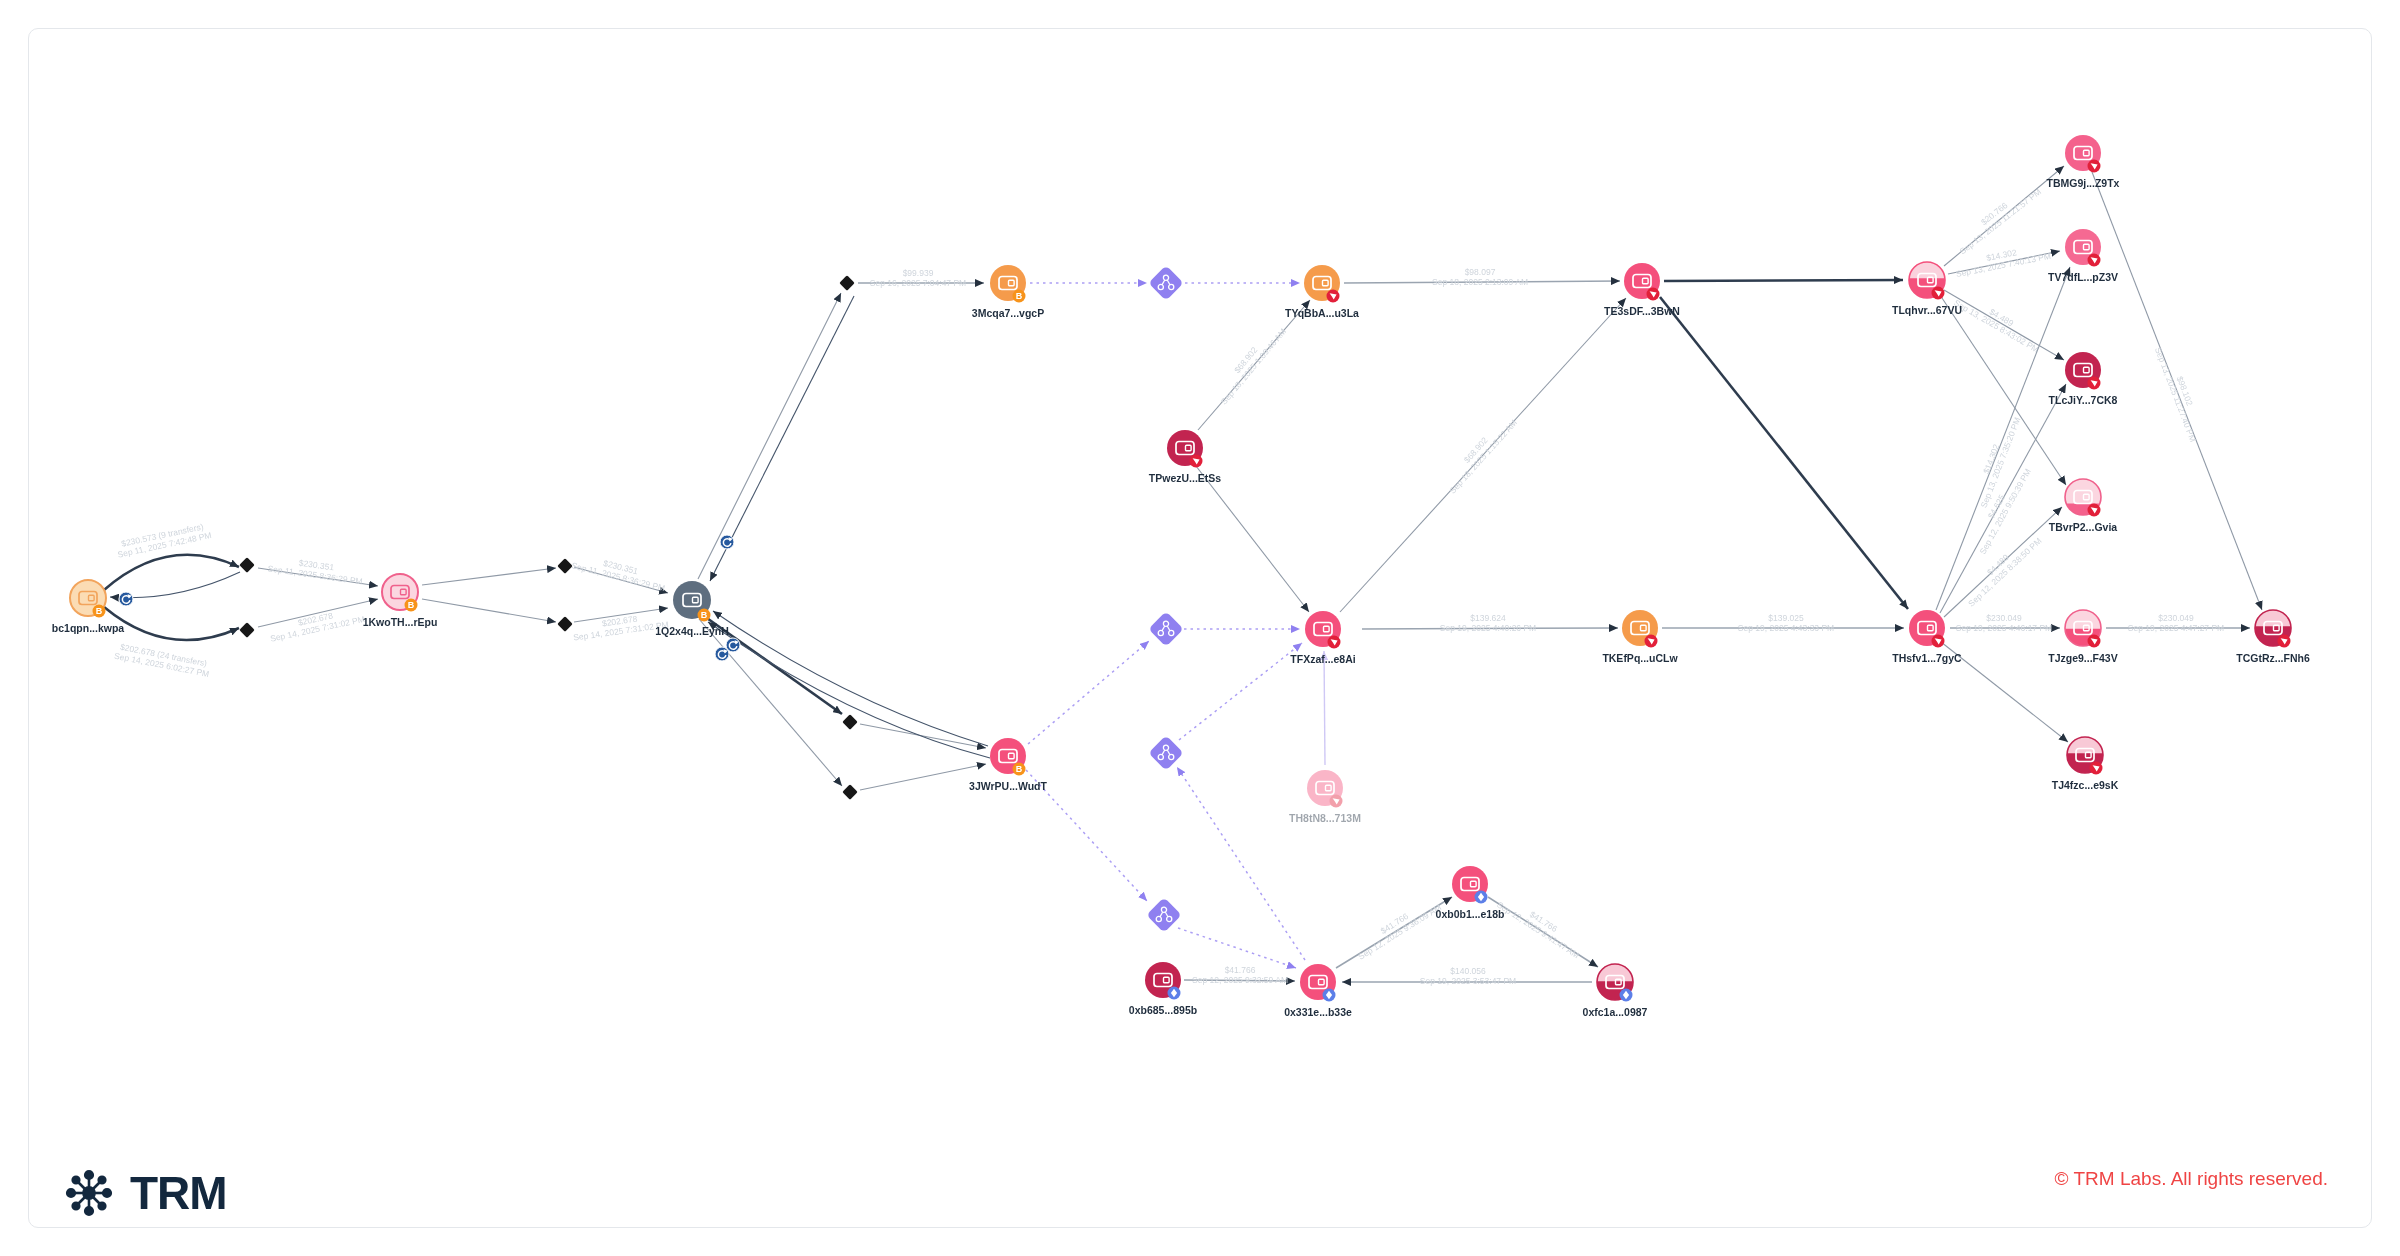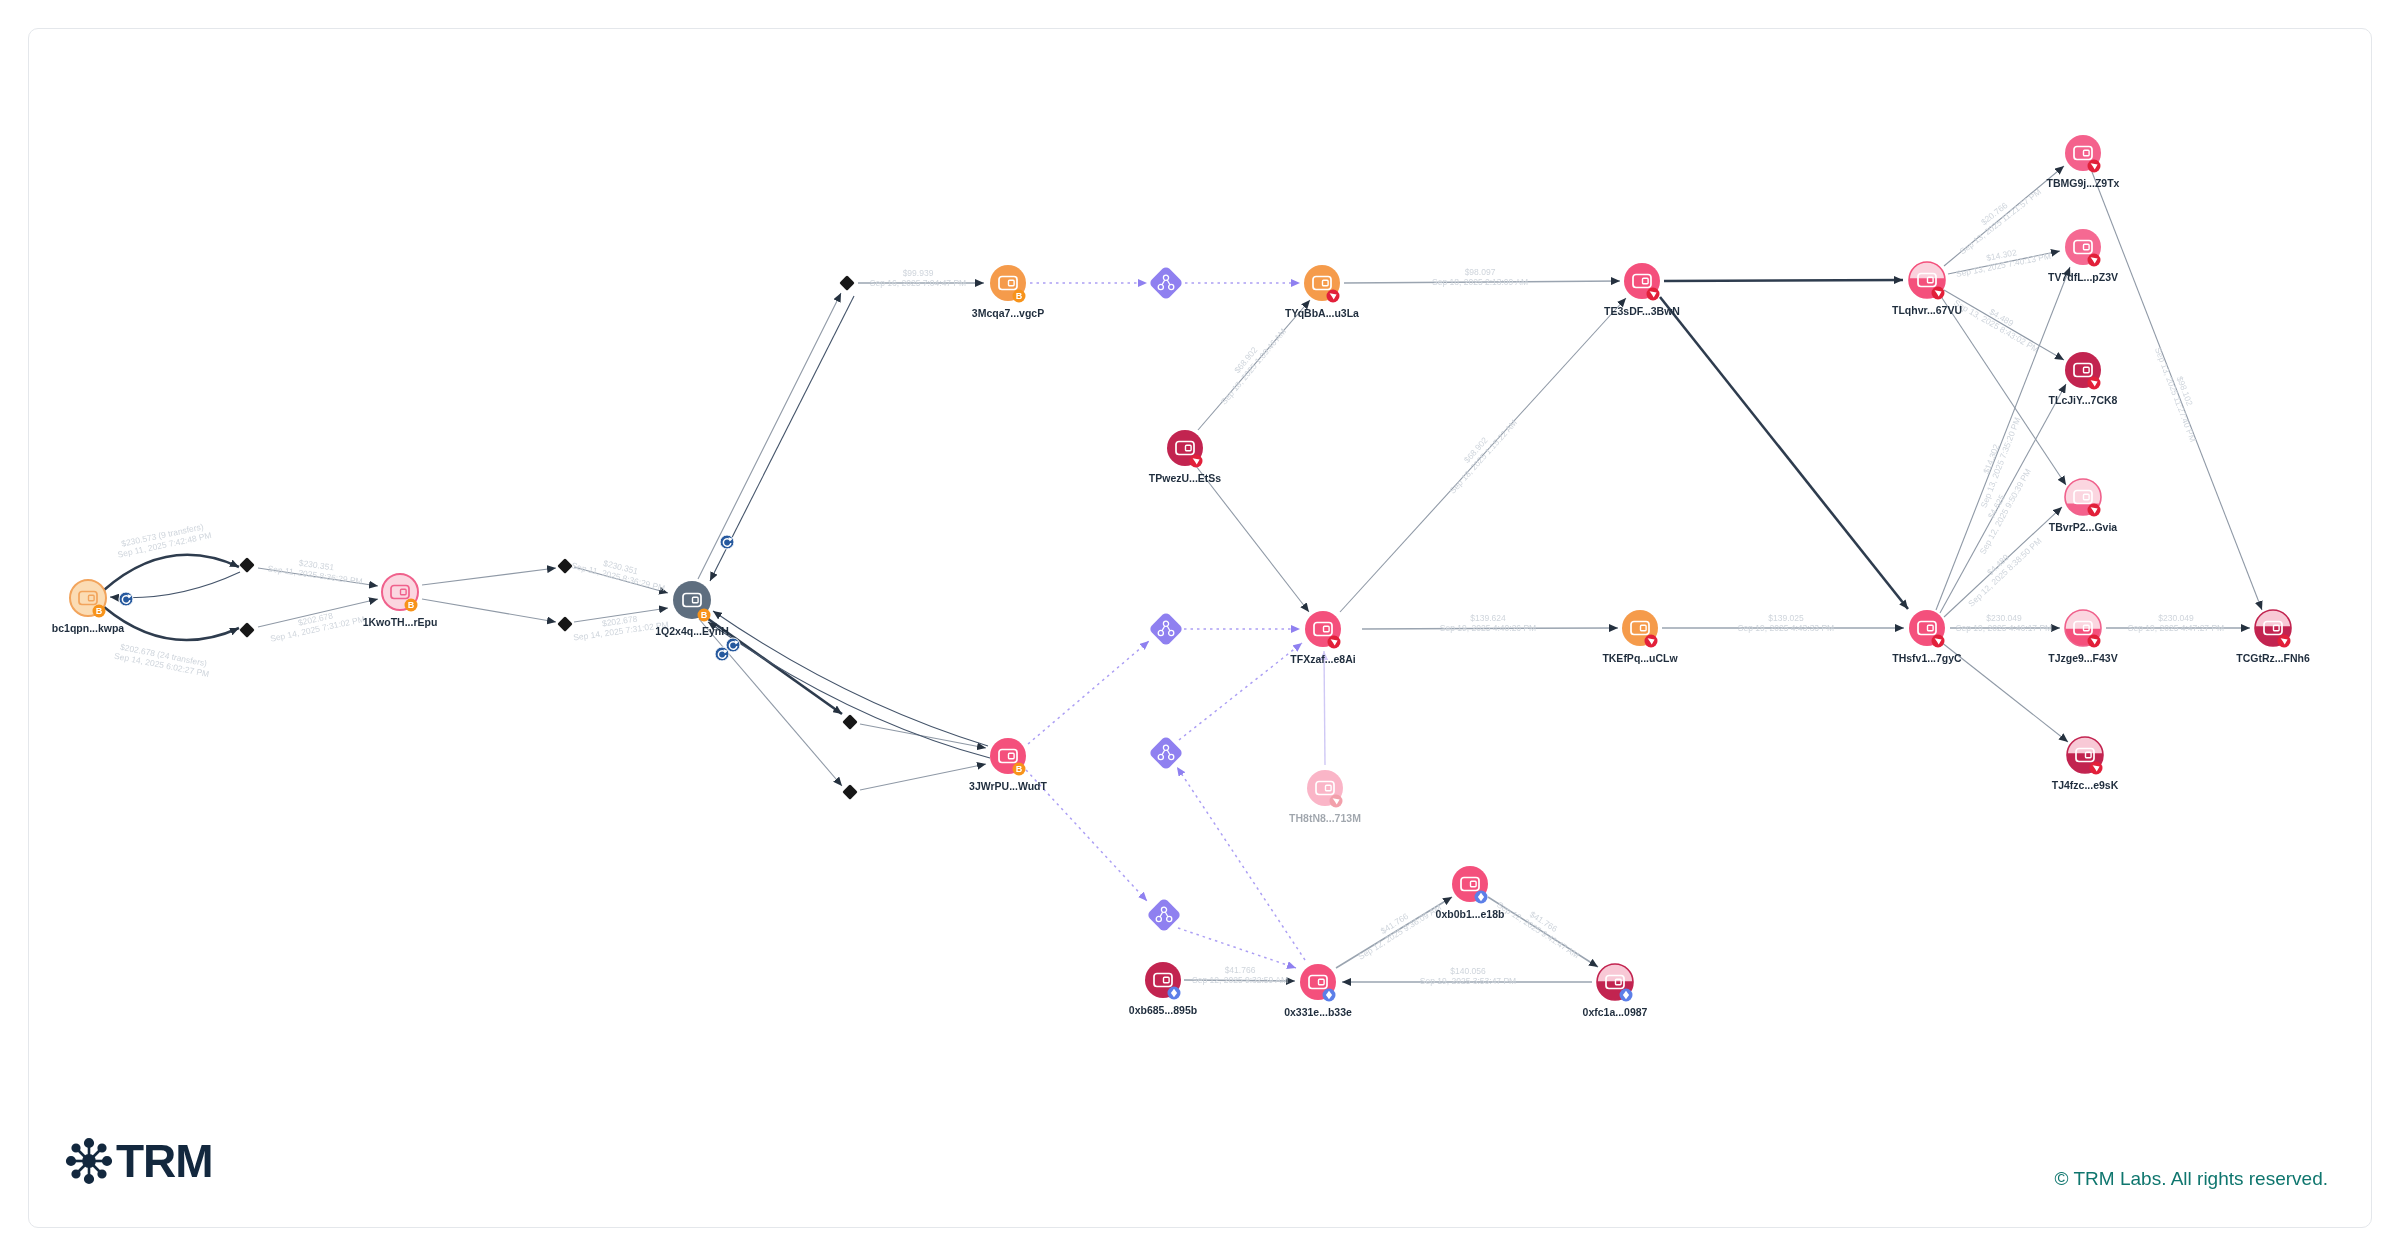--- a/index.html
+++ b/index.html
@@ -2,23 +2,23 @@
 <html><head>
 <meta charset="utf-8">
 <style>
   html,body{margin:0;padding:0;background:#ffffff;}
   .stage{position:relative;width:2400px;height:1256px;background:#ffffff;overflow:hidden;
          font-family:"Liberation Sans",sans-serif;}
   .frame{position:absolute;left:28px;top:28px;right:28px;bottom:28px;
          border:1px solid #E4E7EB;border-radius:10px;background:#ffffff;}
   #graph{position:absolute;left:0;top:0;}
   svg text{font-family:"Liberation Sans","DejaVu Sans",sans-serif;}
-  .footer-logo{position:absolute;left:62px;top:1134px;display:flex;align-items:center;}
+  .footer-logo{position:absolute;left:62px;top:1166px;display:flex;align-items:center;gap:14px;}
   .logo-text{font-size:46px;font-weight:800;color:#13283E;letter-spacing:-1px;line-height:1;}
-  .copyright{position:absolute;right:72px;top:1168px;color:#0f766e;font-size:19px;}
+  .copyright{position:absolute;right:72px;top:1168px;color:#ef4444;font-size:19px;}
 </style>
 </head>
 <body>
 
 <div class="stage">
   <div class="frame"></div>
   <svg id="graph" width="2400" height="1256" viewBox="0 0 2400 1256">
       <defs>
         <marker id="ar-dark" markerWidth="10" markerHeight="8" refX="9" refY="4" orient="auto" markerUnits="userSpaceOnUse">
           <path d="M0,0 L9,4 L0,8 Z" fill="#25313F"></path>

